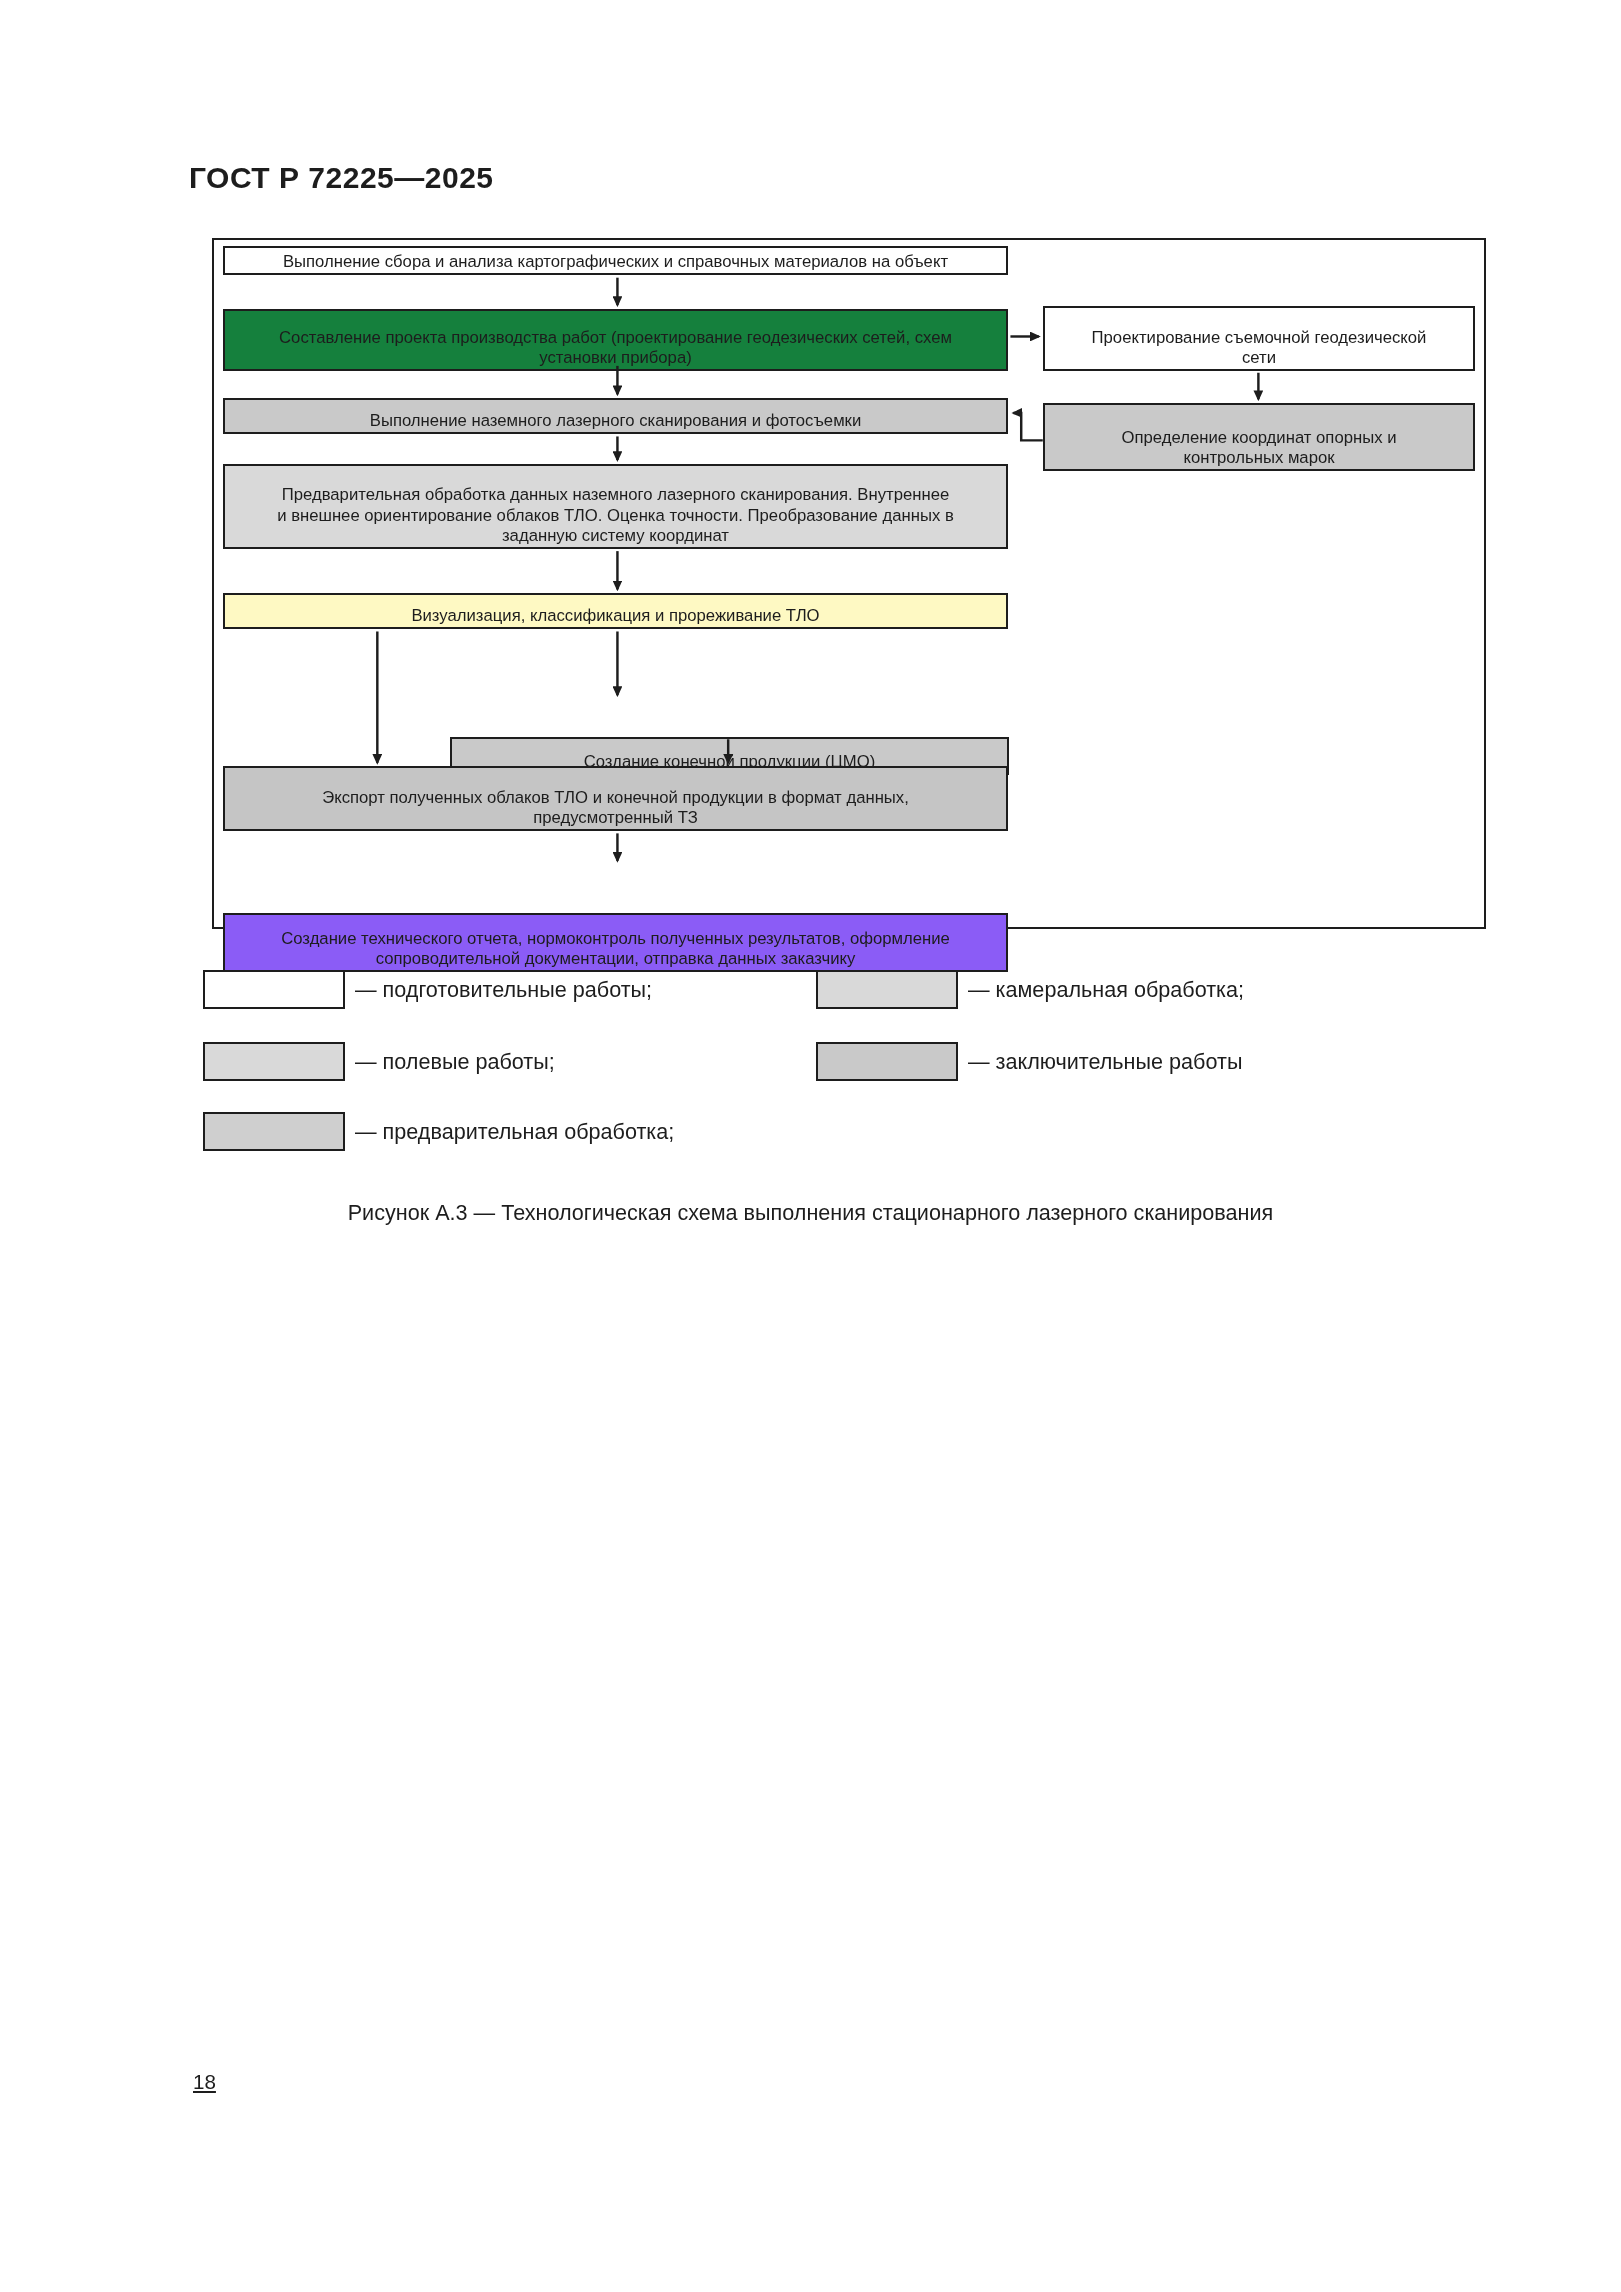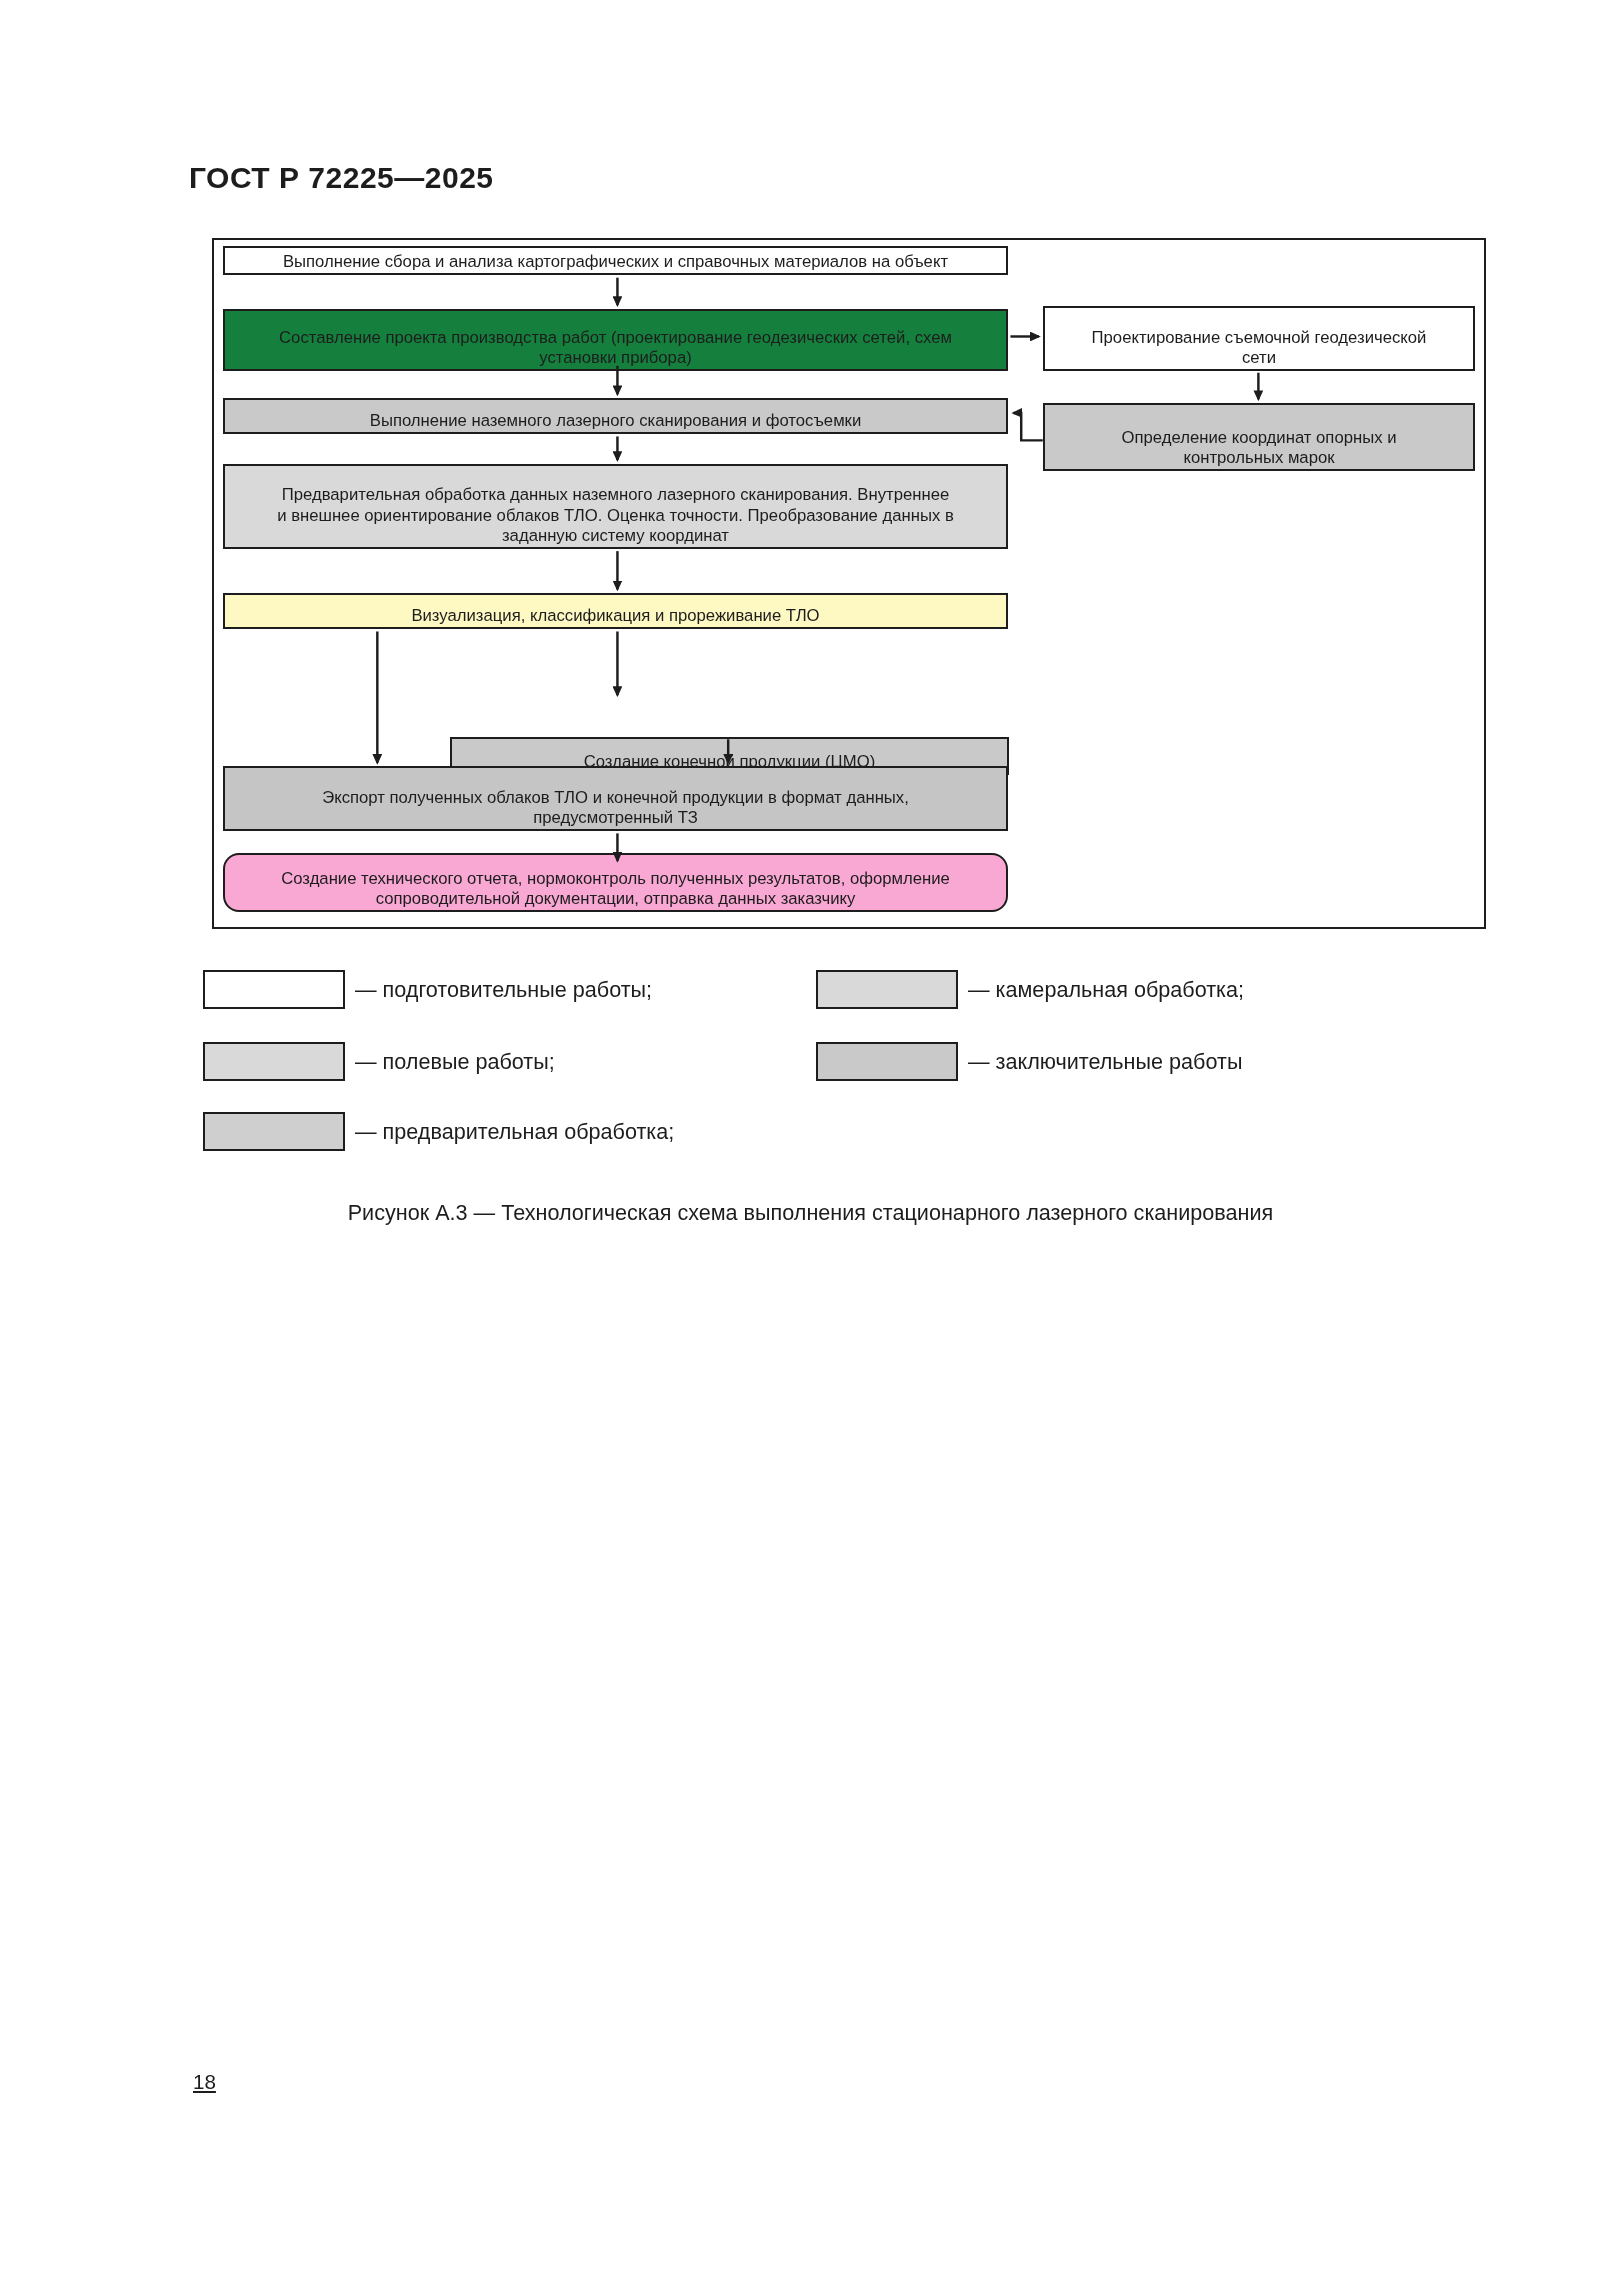--- a/index.html
+++ b/index.html
@@ -80,21 +80,21 @@
 
   <div class="node" style="left: 450px; top: 737px; width: 559px; height: 38px; background-color: rgb(201, 201, 201);">
     <span class="ntext">Создание конечной продукции (ЦМО)</span>
   </div>
 
   <div class="node" style="left: 223px; top: 766px; width: 785px; height: 65px; background-color: rgb(197, 197, 197);">
     <span class="ntext">Экспорт полученных облаков ТЛО и конечной продукции в формат данных,
 предусмотренный ТЗ</span>
   </div>
 
-  <div class="node" style="left: 223px; top: 853px; width: 785px; height: 59px; background-color: #f9a8d4; border-radius: 16px;">
+  <div class="node" style="left: 223px; top: 913px; width: 785px; height: 59px; background-color: #8b5cf6;">
     <span class="ntext">Создание технического отчета, нормоконтроль полученных результатов, оформление
 сопроводительной документации, отправка данных заказчику</span>
   </div>
 
   <div class="node" style="left: 1043px; top: 306px; width: 432px; height: 65px; background-color: rgb(255, 255, 255);">
     <span class="ntext">Проектирование съемочной геодезической
 сети</span>
   </div>
 
   <div class="node" style="left: 1043px; top: 403px; width: 432px; height: 68px; background-color: rgb(201, 201, 201);">

